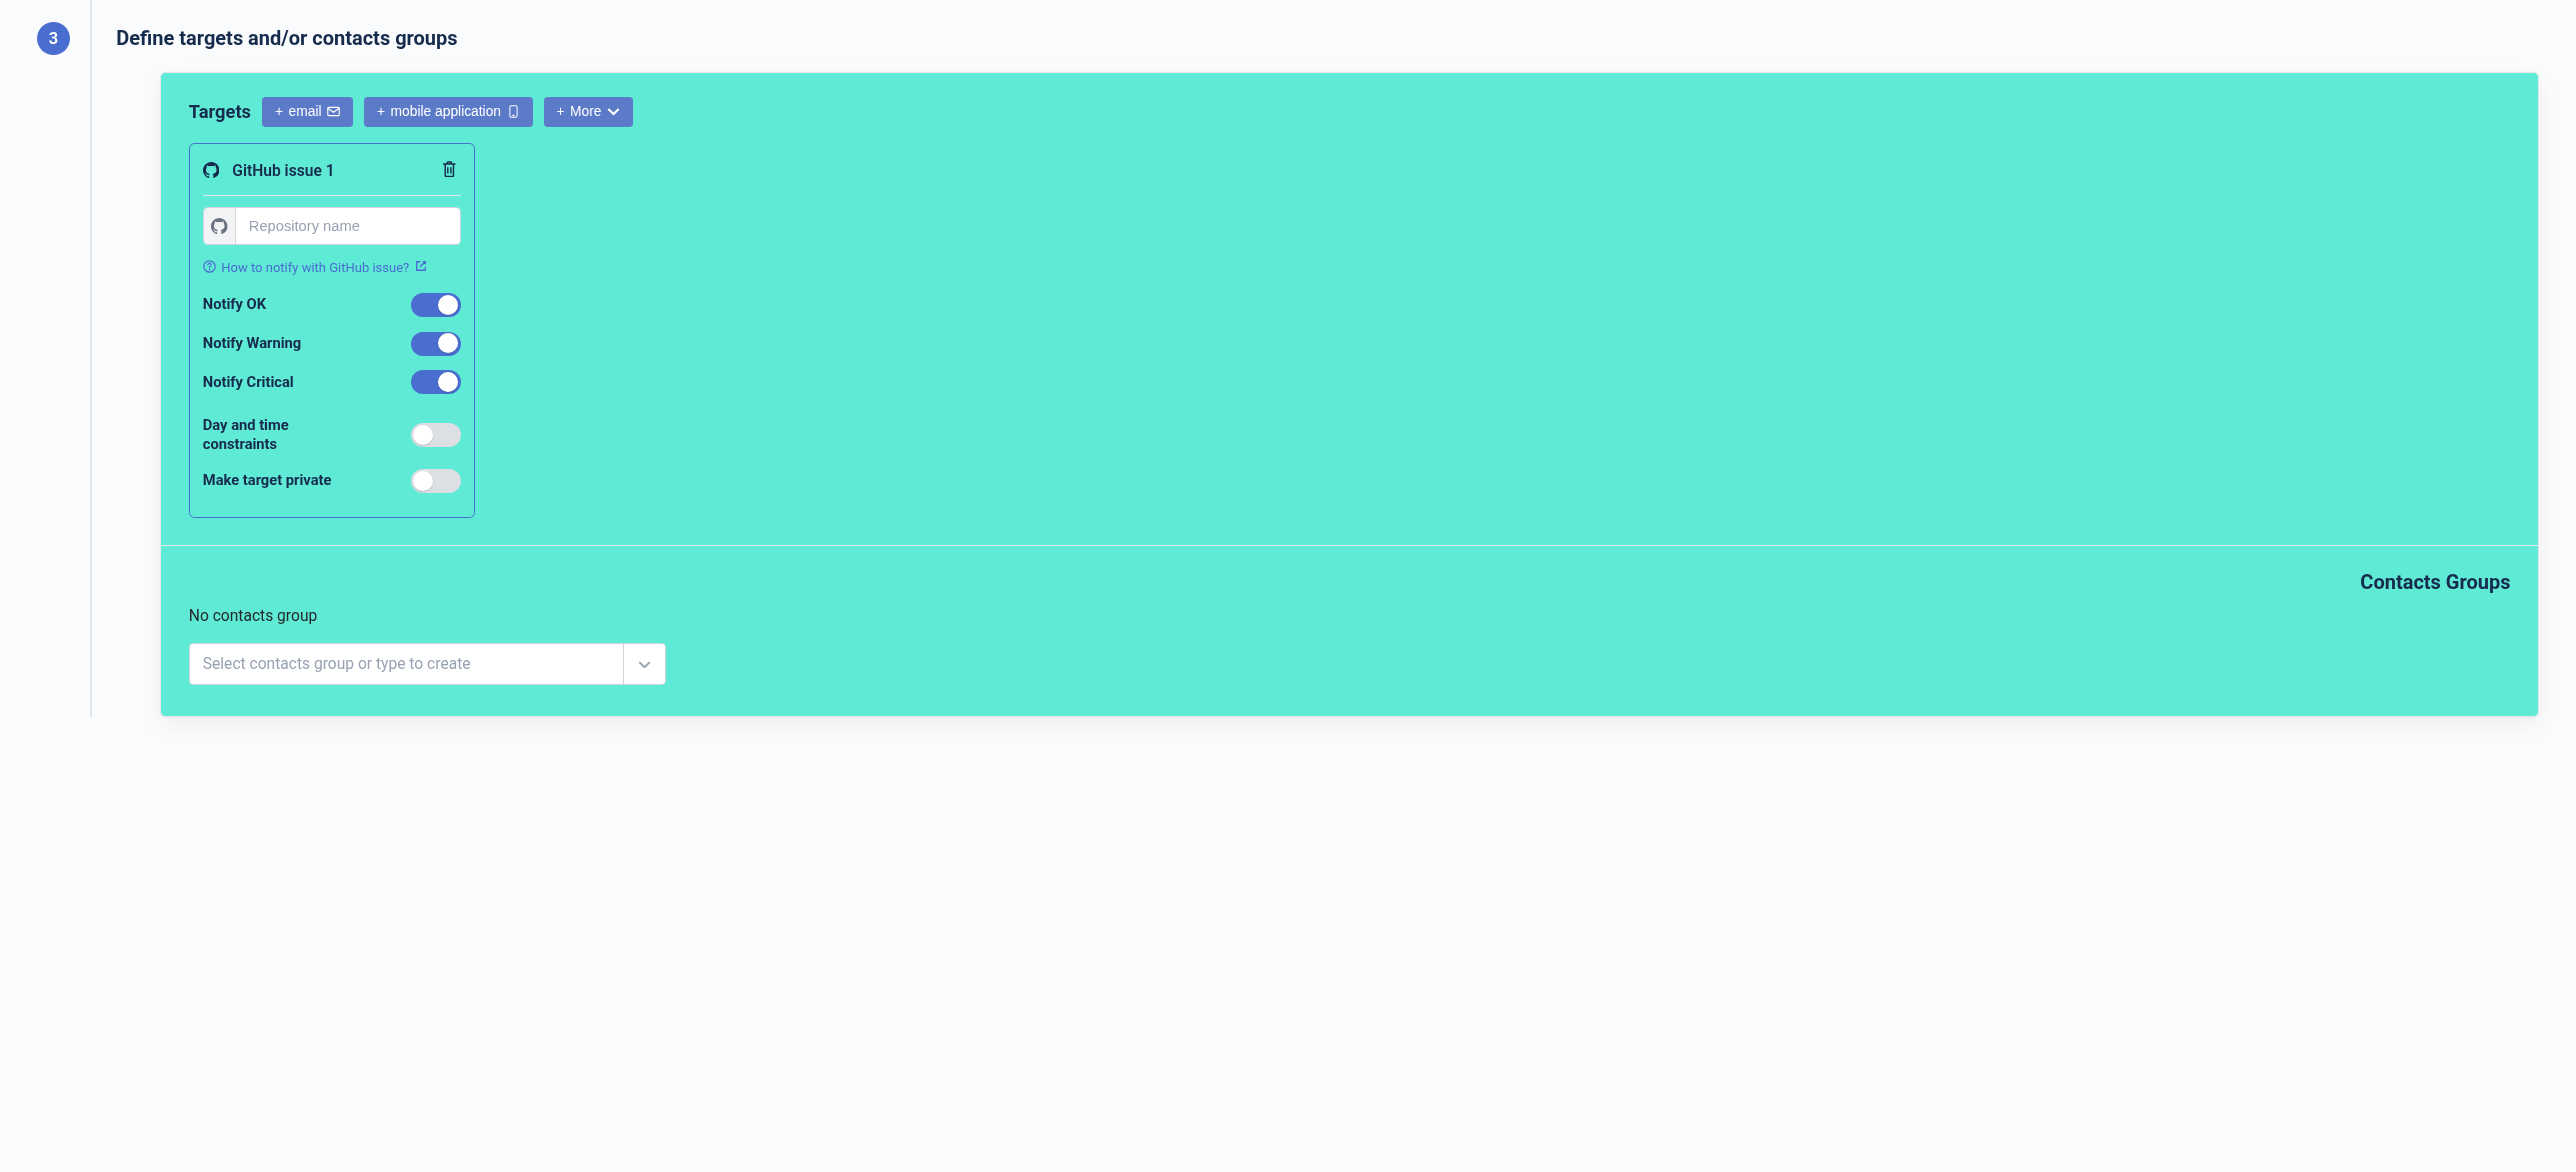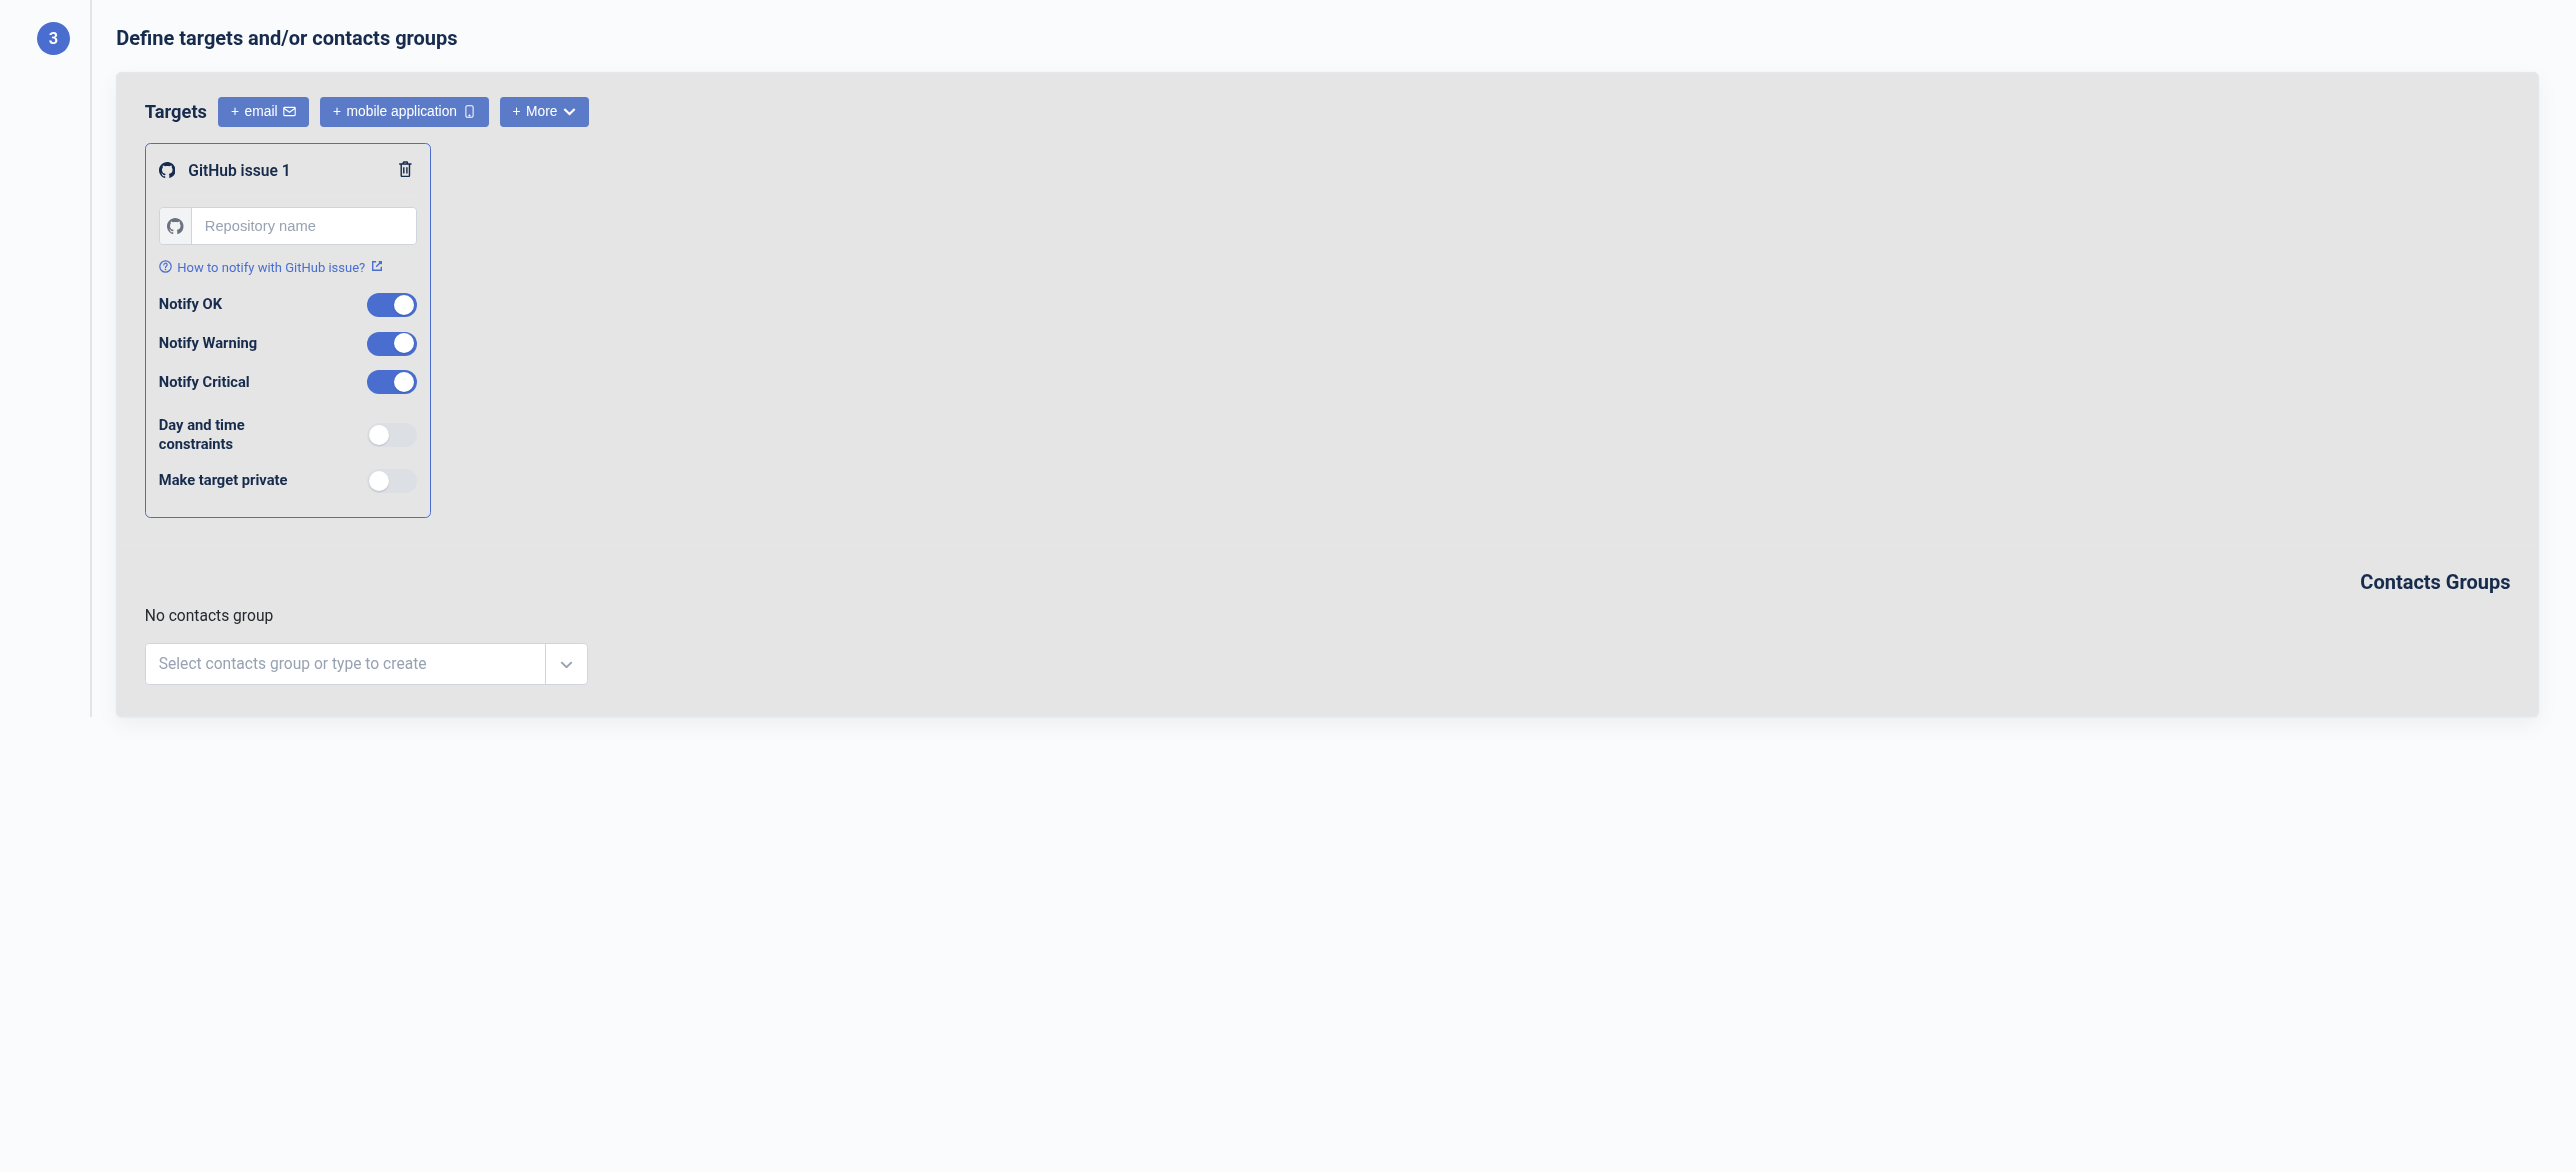--- a/index.html
+++ b/index.html
@@ -42,25 +42,26 @@
   .vertical-line {
     position: absolute;
     left: 53px;
     top: 0;
     bottom: 0;
     width: 1.8px;
     background: #e1e4e8;
     z-index: -1;
   }
   .panel {
-    background: #e5e5e5;
+    background: #5eead4;
     border: 0.9px solid #e4e7eb;
     border-radius: 5.5px;
     box-shadow: 0 0.9px 1.8px rgba(0,0,0,0.04), 0 7.3px 22px rgba(0,0,0,0.05);
     overflow: hidden;
+    margin-left: 44px;
   }
   .panel-upper {
     padding: 24px 27.5px 27.5px 27.5px;
   }
   .section-header {
     display: flex;
     align-items: center;
     gap: 11px;
     margin-bottom: 16.5px;
   }
@@ -196,21 +197,21 @@
   .empty-text {
     font-size: 15.6px;
     color: #24292e;
     margin-bottom: 18.3px;
   }
   .select-box {
     display: flex;
     align-items: stretch;
     border: 0.9px solid #d0d5dd;
     border-radius: 4.6px;
-    width: 443px;
+    width: 477px;
     background: #fff;
   }
   .select-placeholder {
     flex: 1;
     padding: 11px 13px;
     color: #98a2b3;
     font-size: 15.6px;
   }
   .select-caret {
     width: 42px;

